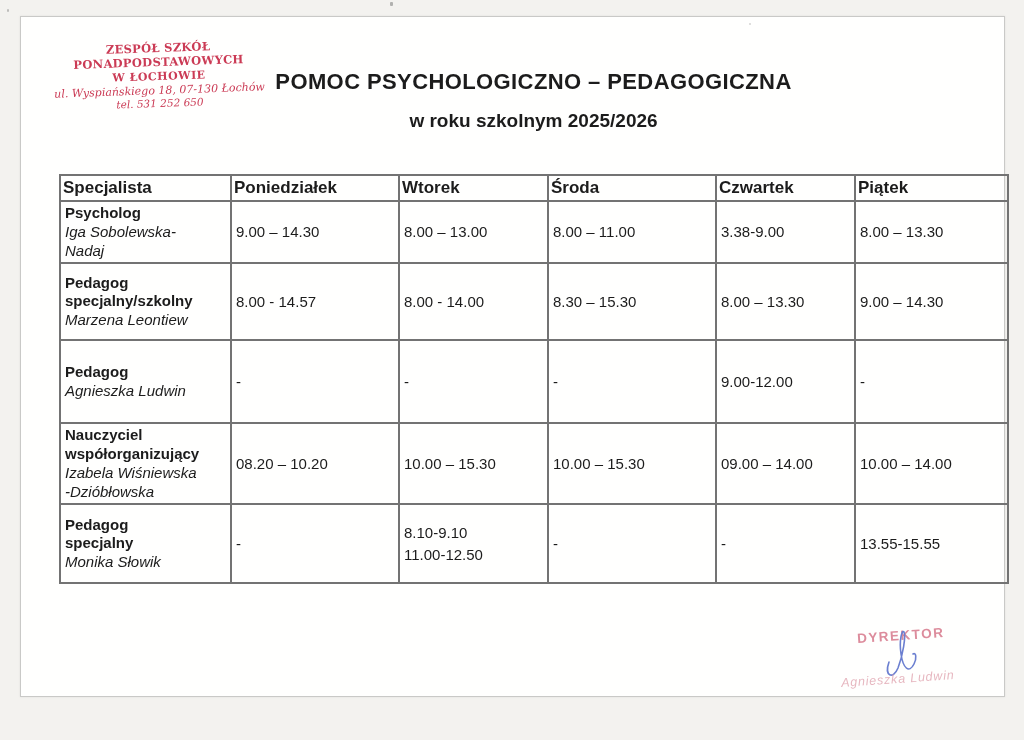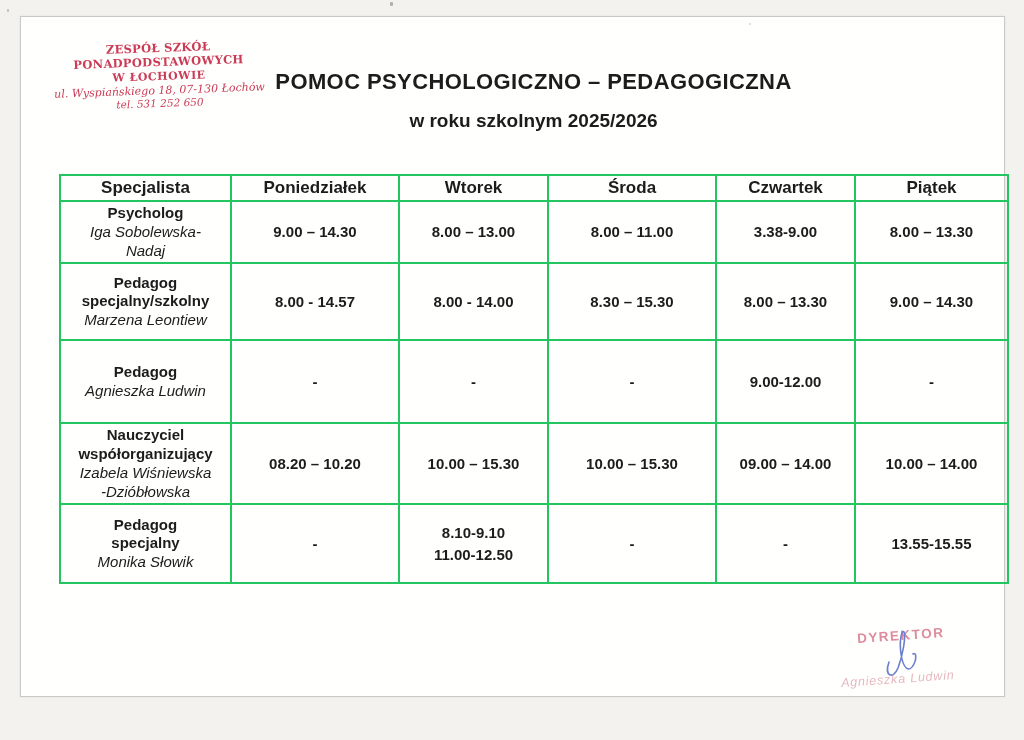--- a/index.html
+++ b/index.html
@@ -32,30 +32,30 @@
   }
   .title-line1{font-size:22px;font-weight:bold;letter-spacing:.4px;white-space:nowrap;}
   .title-line2{font-size:19px;font-weight:bold;margin-top:15px;text-align:center;}
   
   table.schedule{
     position:absolute;left:38px;top:157px;width:948px;
     border-collapse:collapse;table-layout:fixed;
     font-size:15px;
   }
   table.schedule th, table.schedule td{
-    border:2px solid #22c55e;
-    text-align:center;vertical-align:middle;
+    border:2px solid #737373;
+    text-align:left;vertical-align:middle;
     padding:2px 4px;
     overflow:hidden;
   }
   table.schedule th{font-size:17px;font-weight:bold;height:22px;padding:1px 2px;}
   td.role-cell{line-height:1.25;}
   .role{font-weight:bold;white-space:pre-line;}
   .person{font-style:italic;white-space:pre-line;}
-  td.time{font-weight:bold;white-space:pre-line;line-height:1.45;}
+  td.time{font-weight:normal;white-space:pre-line;line-height:1.45;}
   td.va-top{vertical-align:top;padding-top:8px;}
   tr.r1{height:60px;}
   tr.r2{height:77px;}
   tr.r3{height:83px;}
   tr.r4{height:80px;}
   tr.r5{height:79px;}
   
   .sig-block{position:absolute;left:818px;top:603px;width:175px;height:80px;}
   .sig-role{
     position:absolute;left:18px;top:8px;

